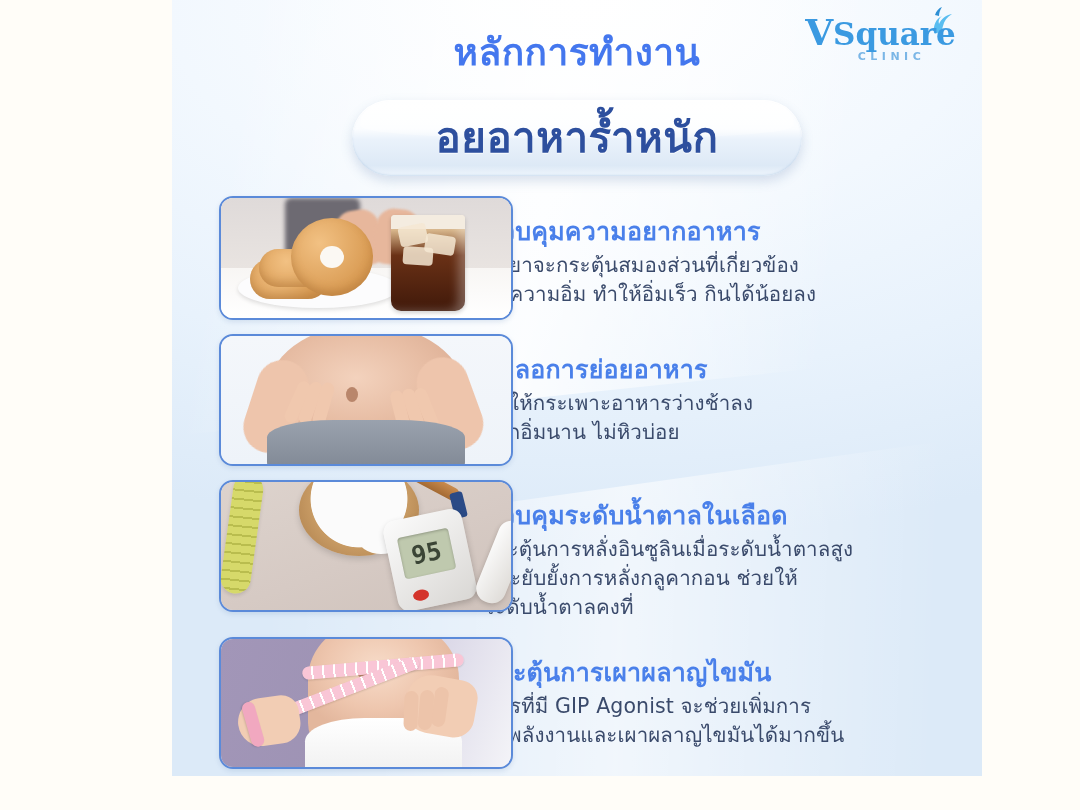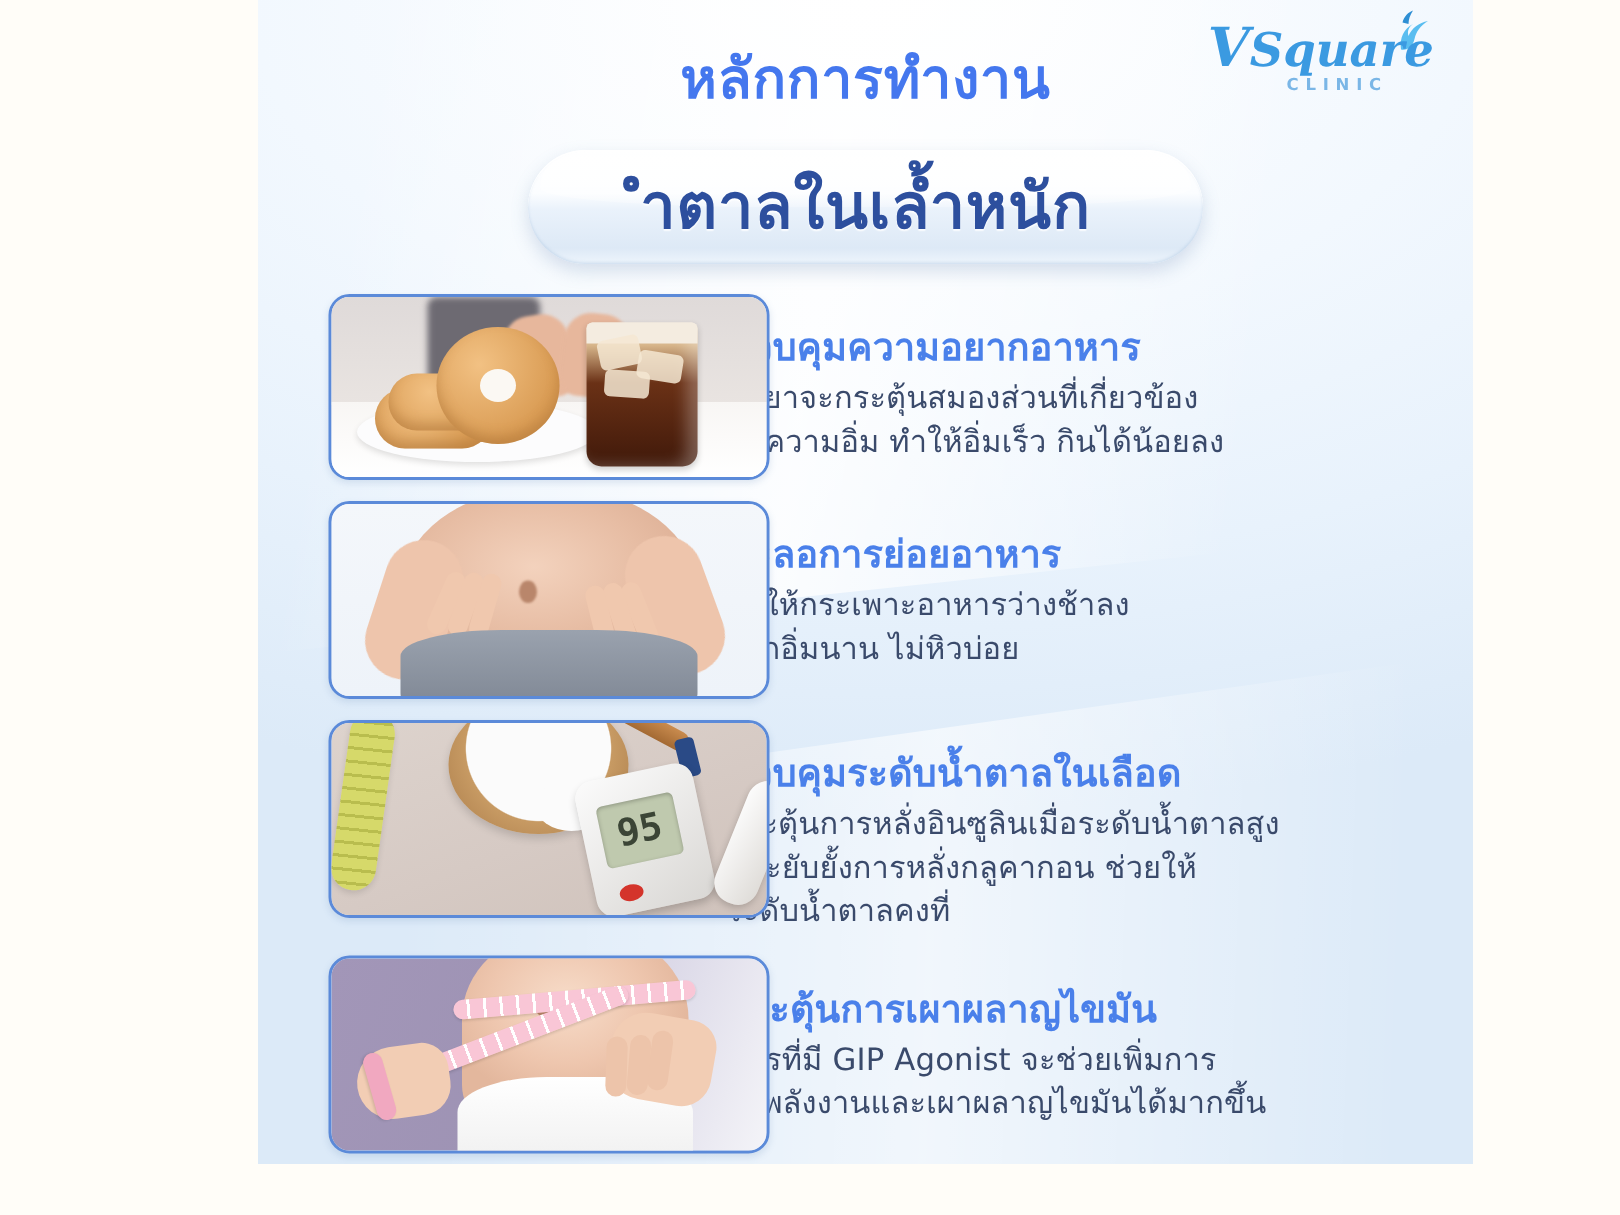--- a/index.html
+++ b/index.html
@@ -39,21 +39,21 @@
     position:absolute; left:0; top:22px; width:810px; text-align:center;
     font-size:37px; font-weight:700; letter-spacing:.5px;
     color:#4477ee;
     text-shadow:0 1px 2px rgba(255,255,255,.9);
   }
   
   .logo{position:absolute; right:14px; top:14px; width:175px; height:66px; text-align:center;}
   .logo-word{
     position:relative;
     font-family:"DejaVu Serif","Liberation Serif",serif;
-    font-style:italic; font-weight:700; font-size:31px;
+    font-weight:700; font-size:31px;
     color:#3b9ae1; letter-spacing:0px; line-height:36px;
     white-space:nowrap;
   }
   .logo-word .v{font-size:36px;}
   .logo-sub{
     font-size:11px; letter-spacing:4.5px; color:#7ab6e6; font-weight:600;
     margin-top:-2px; padding-left:22px;
   }
   .logo-swan{position:absolute; right:14px; top:-8px; width:28px; height:30px;}
 
@@ -198,21 +198,21 @@
       <div class="logo">
         <svg class="logo-swan" viewBox="0 0 28 30" aria-hidden="true">
           <path d="M8 27 C7 19 10 13 16 10 C13 12 12 15 13 18 C15 13 20 9 26 8 C21 11 18 15 17 20 C16 25 12 28 8 27 Z" fill="#59bdf0"></path>
           <path d="M9 9 C10 5 13 2 16 1 C14 4 13 7 13 10 Z" fill="#2e8fd4"></path>
         </svg>
         <div class="logo-word"><span class="v">V</span><span>Square</span></div>
         <div class="logo-sub">CLINIC</div>
       </div>
 
       <div class="pill">
-        <span class="pill-text">ำตาลในเล้ำหนัก</span>
+        <span class="pill-text">อยอาหาร้ำหนัก</span>
       </div>
 
       <div class="rows">
 
         <div class="row">
           <div class="thumb-wrap">
             <div class="thumb">
               <div class="ph t1">
                 <div class="wall"></div>
                   <div class="torso"></div>

